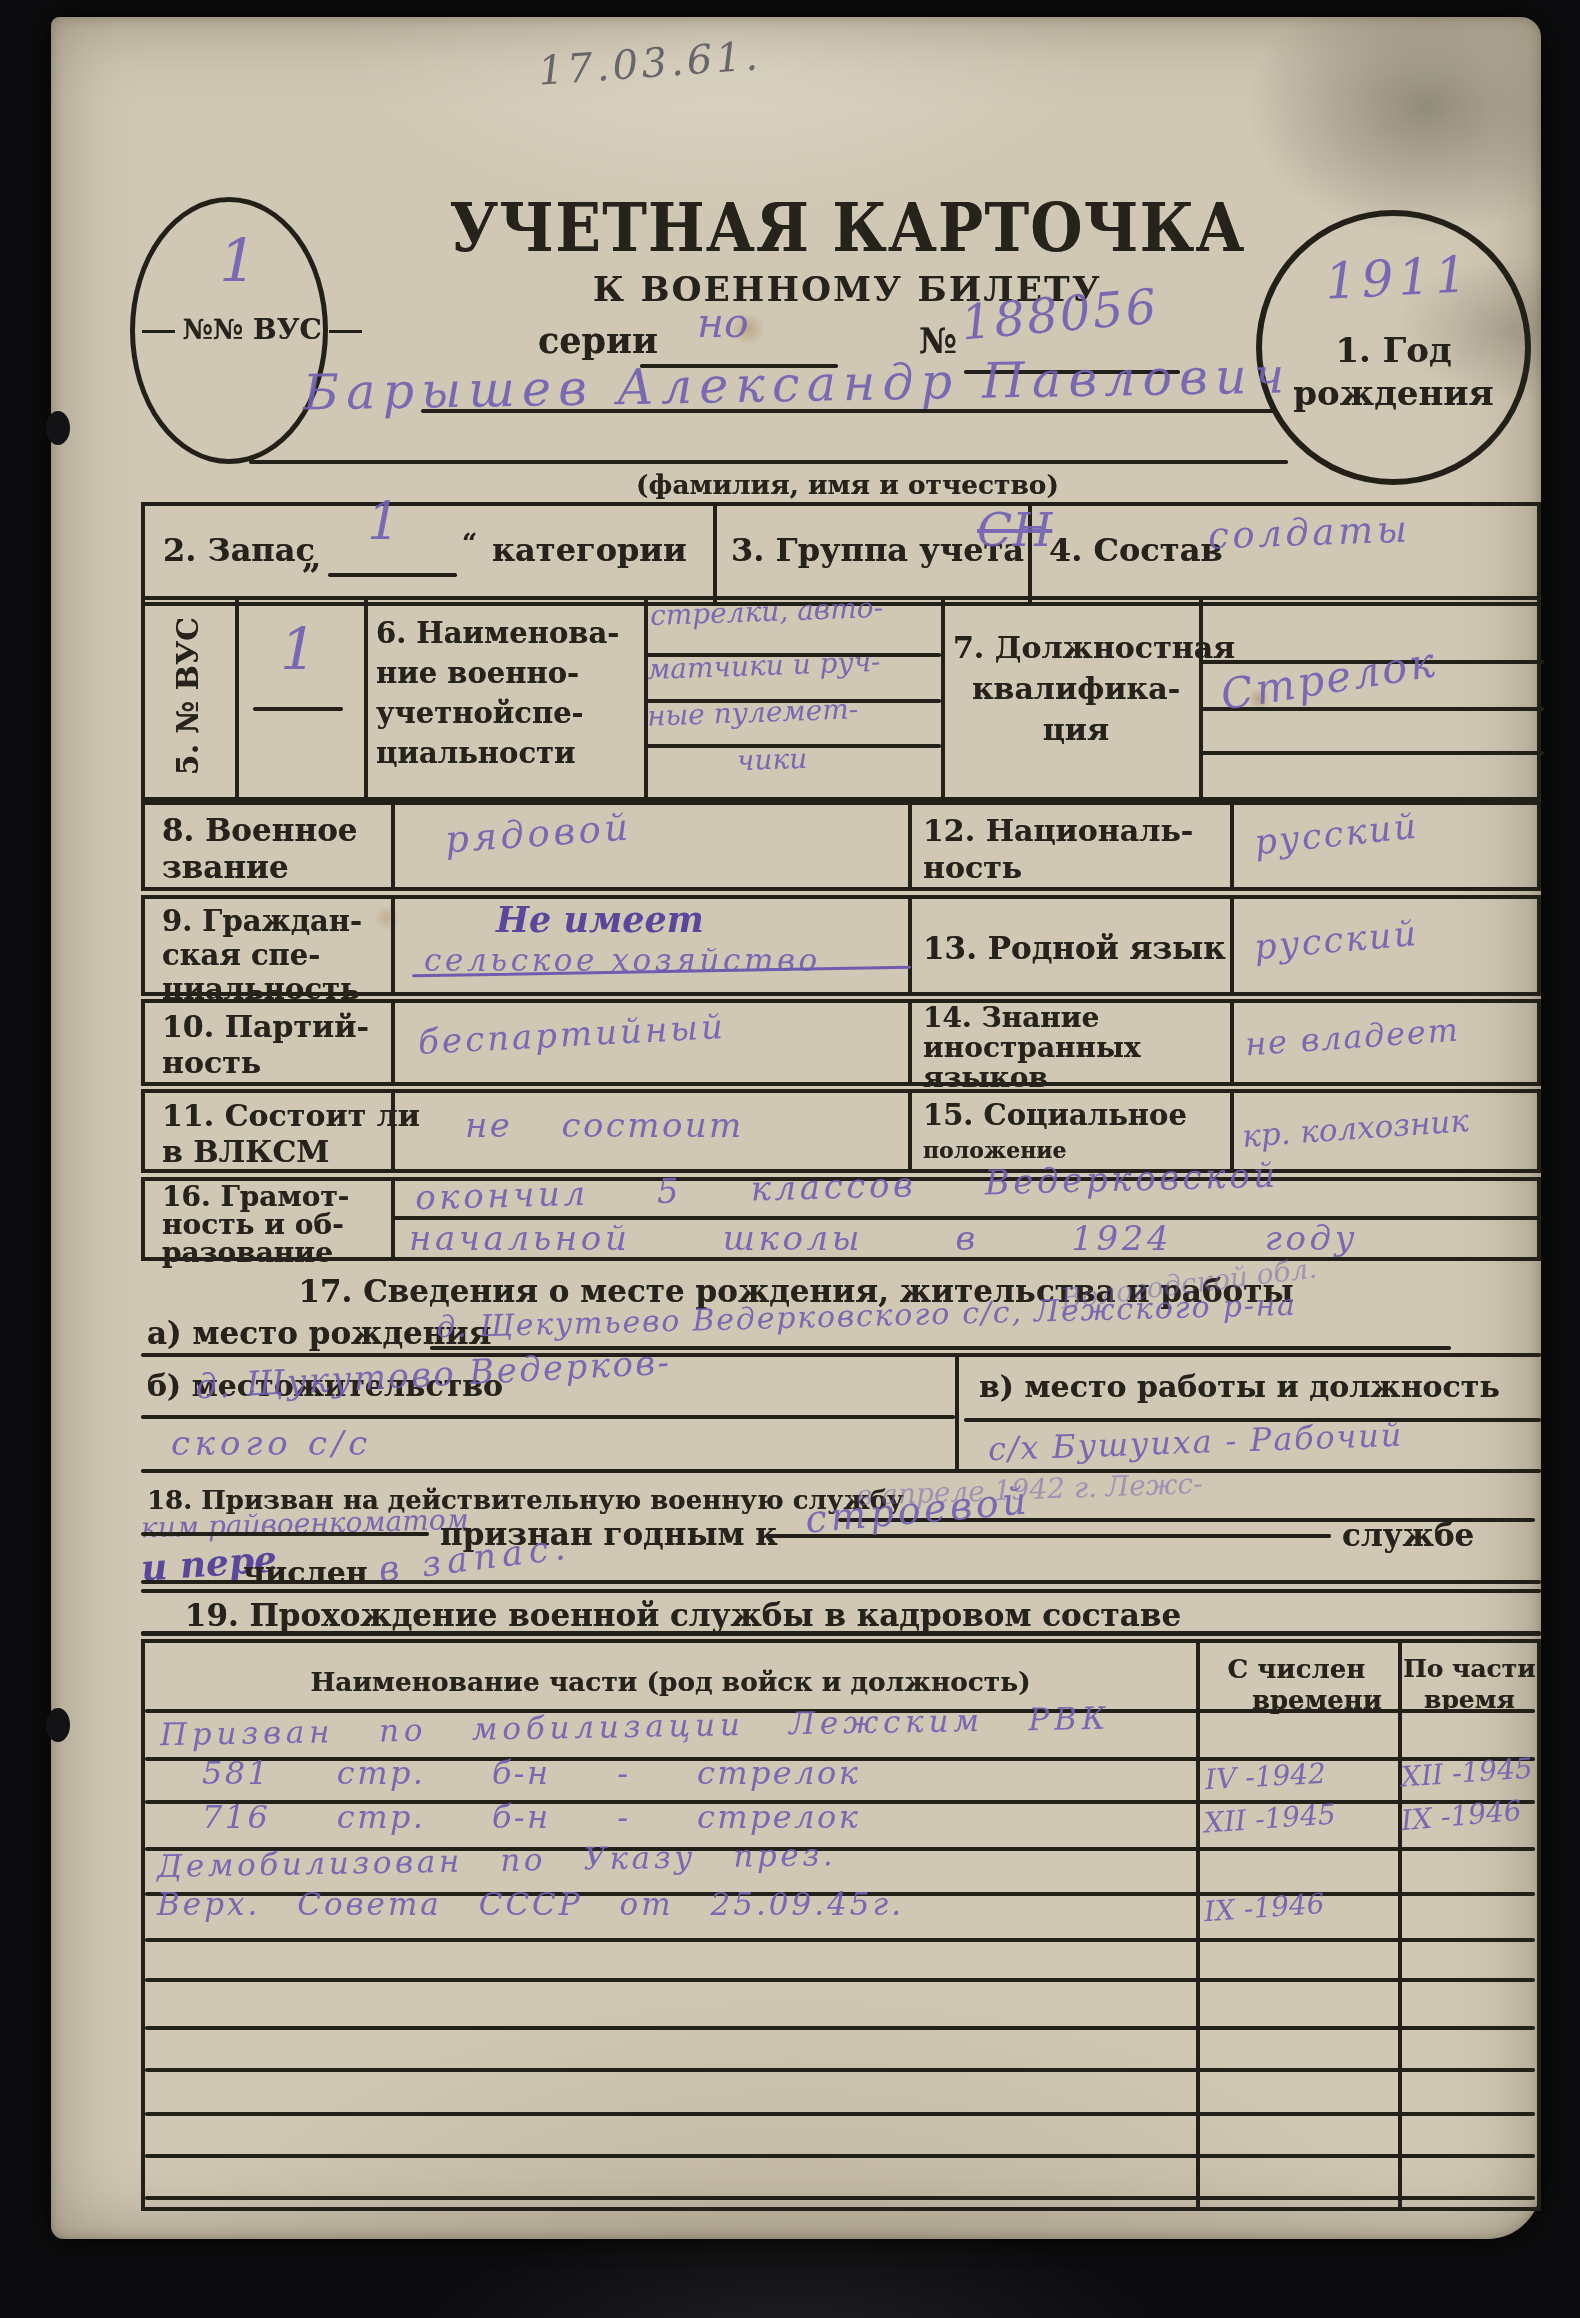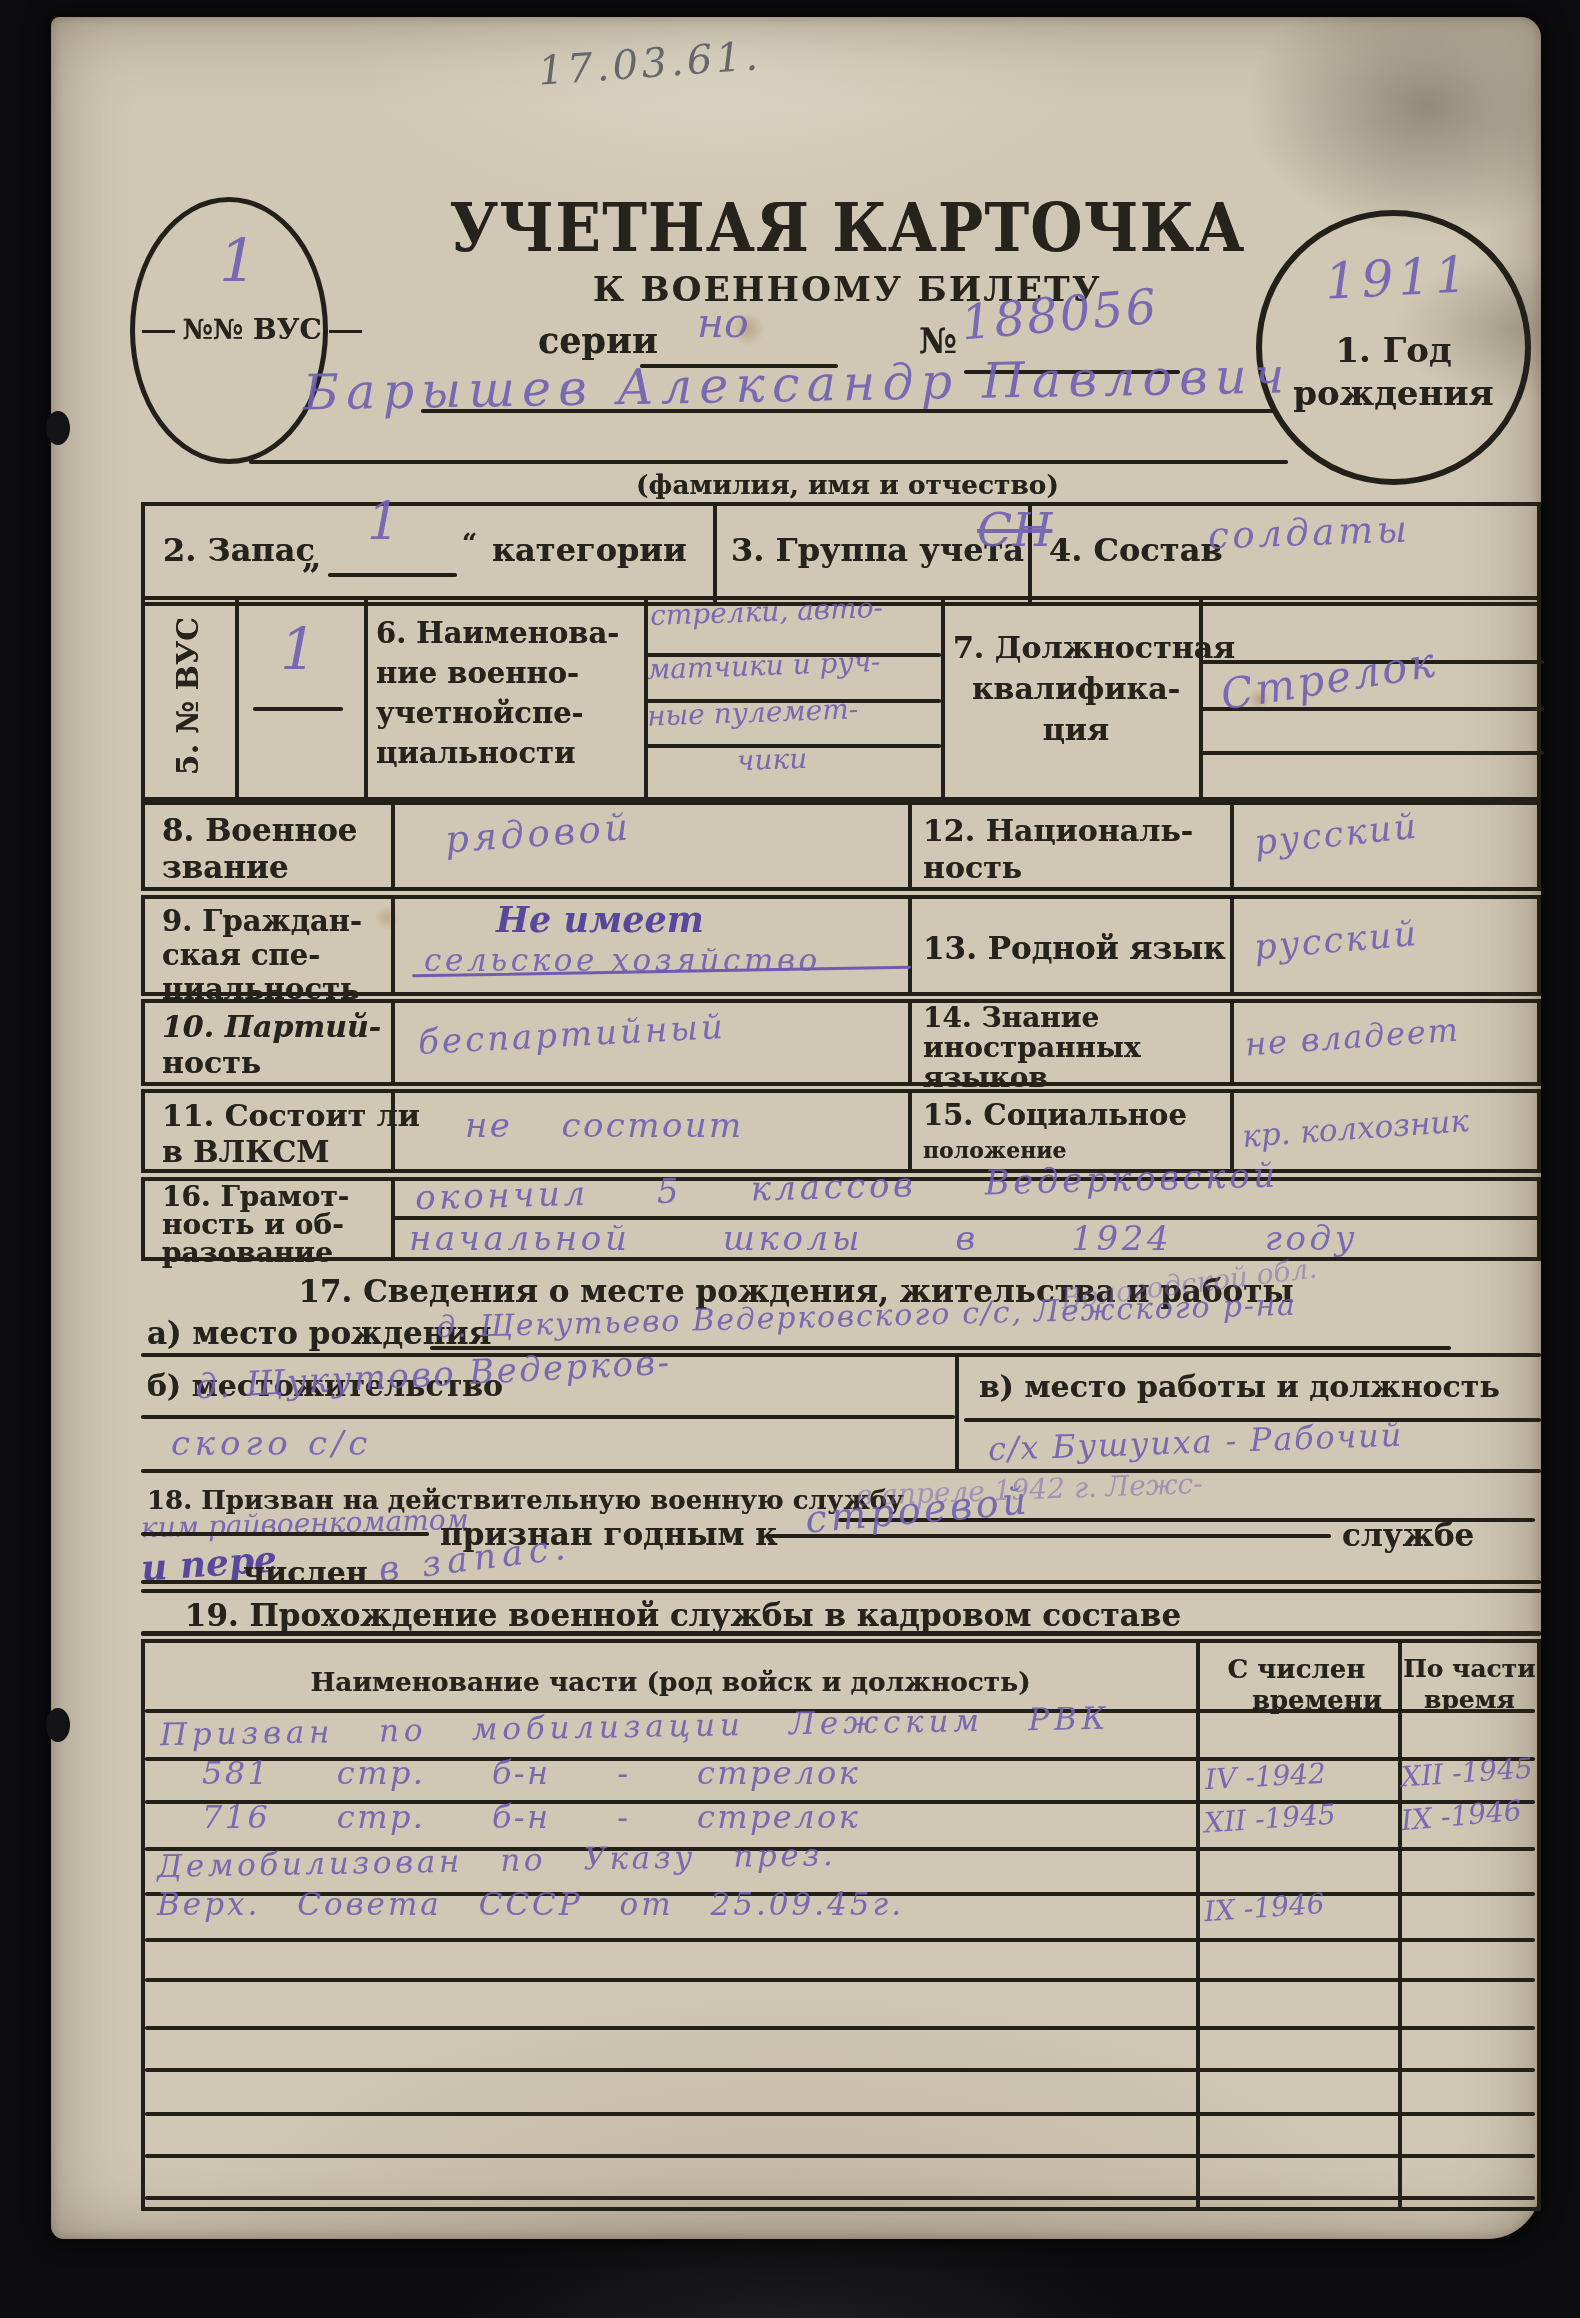--- a/index.html
+++ b/index.html
@@ -152,21 +152,21 @@
     <div class="rule" style="left:267px;top:71px;width:499px;height:3px;background:#6f5cb0;transform:rotate(-1deg);"></div>
     <span class="p" style="left:778px;top:31px;font-size:31px;">13. Родной язык</span>
     <span class="h" style="left:1109px;top:21px;font-size:35px;transform:rotate(-5deg);letter-spacing:2.4px;">русский</span>
   </div>
 
   <div class="band" style="top:982px;height:87px;">
     <div class="cell" style="left:246px;width:0;"></div>
     <div class="cell" style="left:763px;width:0;"></div>
     <div class="cell" style="left:1085px;width:0;"></div>
     <div style="position:absolute;left:17px;top:6px;">
-      <span class="p line" style="position:static;font-size:30px;line-height:36px;font-style:italic;">10. Партий-</span>
+      <span class="p line" style="position:static;font-size:30px;line-height:36px;">10. Партий-</span>
       <span class="p line" style="position:static;font-size:30px;line-height:36px;">ность</span>
     </div>
     <span class="h" style="left:273px;top:10.8px;font-size:34px;transform:rotate(-3deg);letter-spacing:3px;">беспартийный</span>
     <div style="position:absolute;left:778px;top:0px;">
       <span class="p line" style="position:static;font-size:28px;line-height:30px;">14. Знание</span>
       <span class="p line" style="position:static;font-size:28px;line-height:30px;">иностранных</span>
       <span class="p line" style="position:static;font-size:28px;line-height:30px;">языков</span>
     </div>
     <span class="h" style="left:1100px;top:15px;font-size:32px;transform:rotate(-4deg);letter-spacing:1.8px;">не владеет</span>
   </div>

